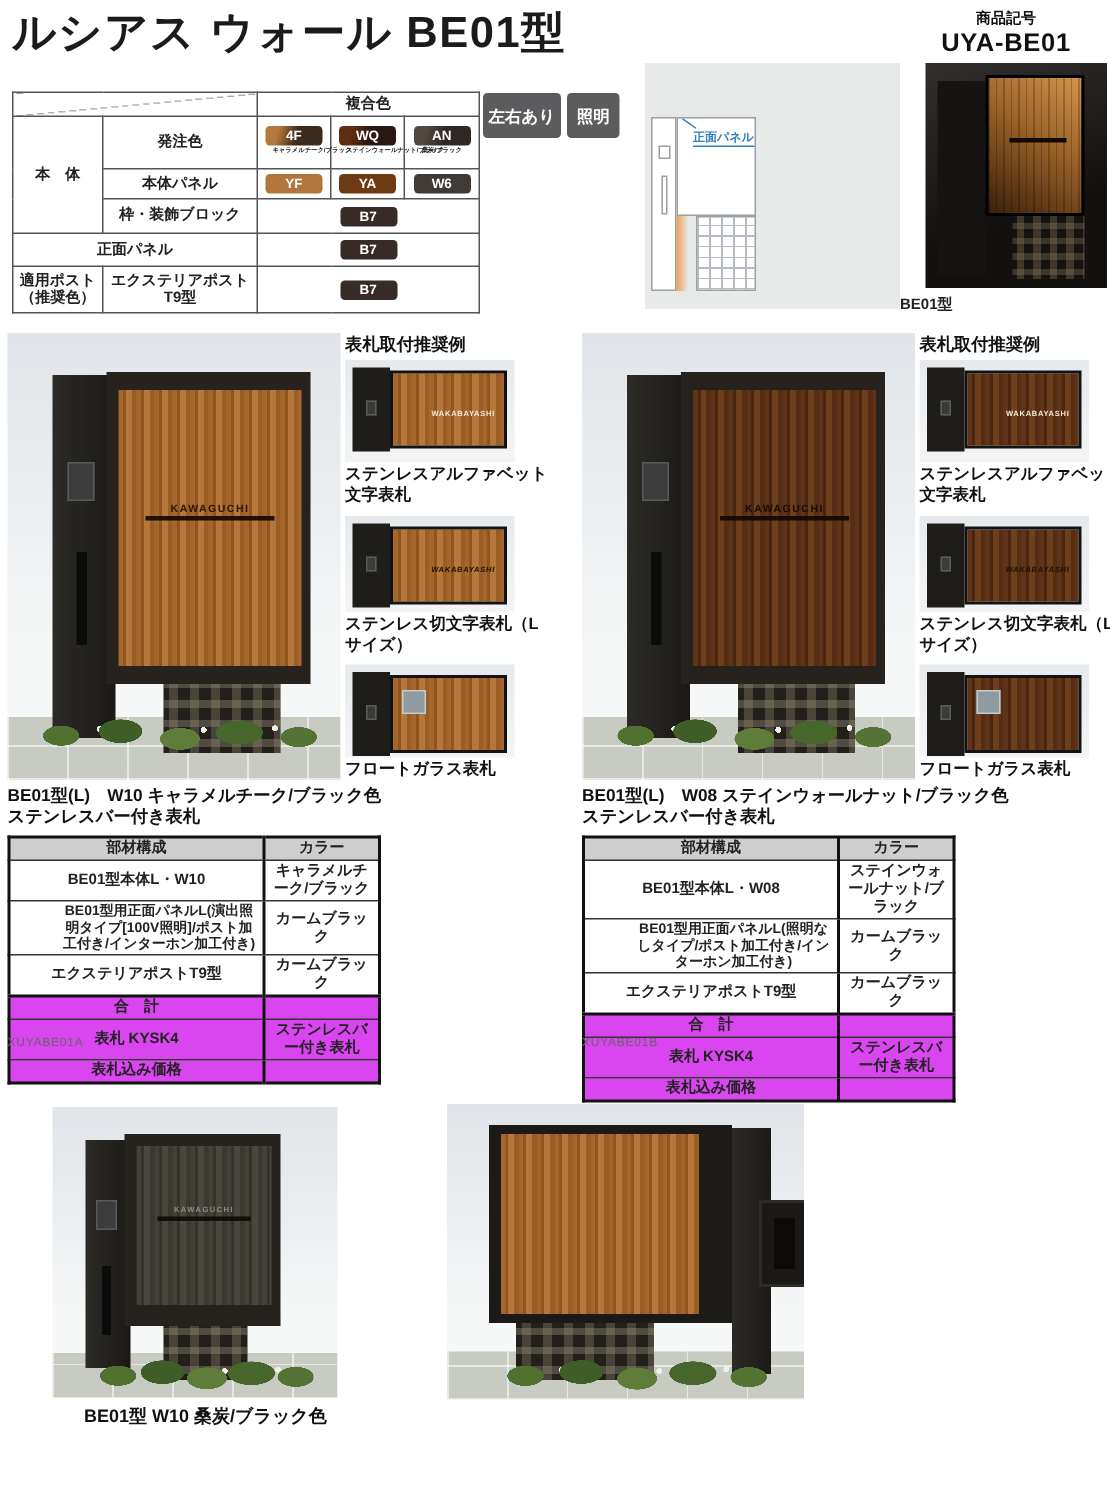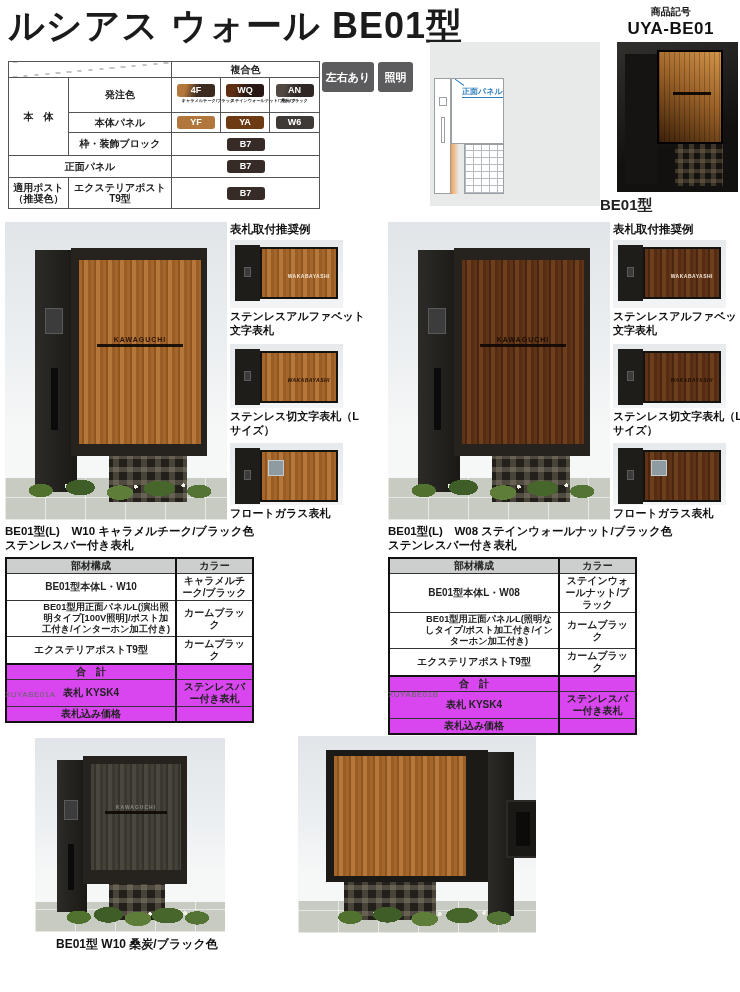--- a/index.html
+++ b/index.html
@@ -1,20 +1,20 @@
 <!DOCTYPE html>
 <html><head>
 <meta charset="utf-8">
 <style>
   * { margin:0; padding:0; box-sizing:border-box; }
   body { background:#fff; font-family:"Liberation Sans","DejaVu Sans",sans-serif; }
   .page { position:relative; width:740px; height:992px; background:#fff; overflow:hidden; }
 
   
-  .title { position:absolute; left:8px; top:2px; font-size:36px; font-weight:bold; color:#1b1b1b; letter-spacing:1px; }
+  .title { position:absolute; left:8px; top:2px; font-size:29px; font-weight:bold; color:#1b1b1b; letter-spacing:1px; }
   .pcode { position:absolute; right:26px; top:5px; text-align:center; }
   .pcode .lbl { font-size:10px; font-weight:bold; color:#111; }
   .pcode .cod { font-size:17px; font-weight:bold; color:#111; letter-spacing:0.5px; }
 
   
   .stable { position:absolute; left:8px; top:61px; width:311px; border-collapse:collapse; table-layout:fixed;padding-left:10px; }
   .stable td { border:1px solid #555; font-size:10px; font-weight:bold; color:#222; text-align:center; vertical-align:middle; padding:0; line-height:1.15; }
   .stable .corner { background:linear-gradient(to bottom right, transparent 49.3%, #888 49.3% 50.7%, transparent 50.7%); }
   .r0{height:16px;} .r1{height:35px;} .r2{height:20px;} .r3{height:23px;} .r4{height:22px;} .r5{height:31px;}
   .chip { display:inline-block; min-width:38px; height:13px; line-height:13px; border-radius:3px; color:#fff; font-size:9px; font-weight:bold; padding:0 2px; }
@@ -71,21 +71,21 @@
   .hero { position:absolute; left:617px; top:42px; width:121px; height:150px; background:linear-gradient(160deg,#32302d 0%,#121110 65%); overflow:hidden; }
   .hero .hpost { position:absolute; left:8px; top:12px; width:32px; height:130px; background:#161412; }
   .hero .hwood { position:absolute; left:40px; top:8px; width:66px; height:94px; border:2px solid #000;
       background:linear-gradient(215deg,#d29549 0%,#9a6128 45%,#3a2009 100%); }
   .hero .hwood::after { content:""; position:absolute; inset:0;
       background:repeating-linear-gradient(90deg,rgba(0,0,0,.22) 0 1px,transparent 1px 5px); }
   .hero .hnp { position:absolute; left:14px; top:40px; width:38px; height:3px; background:#120a04; z-index:2; }
   .hero .hlat { position:absolute; left:58px; top:102px; width:48px; height:42px; background-color:#151310;
       background-image:repeating-linear-gradient(90deg,transparent 0 3px,rgba(140,120,90,.35) 3px 8px,transparent 8px 11px),
                        repeating-linear-gradient(0deg,transparent 0 3px,rgba(150,130,100,.3) 3px 7px,transparent 7px 10px); }
-  .hero-cap { position:absolute; left:600px; top:196px; font-size:15px; font-weight:bold; color:#222; }
+  .hero-cap { position:absolute; left:600px; top:196px; font-size:10px; font-weight:bold; color:#222; }
 
   
   .section { position:absolute; top:222px; width:356px; height:475px; }
   .sec-a { left:2px; } .sec-b { left:385px; }
   .np-title { position:absolute; left:228px; top:0; font-size:11.5px; font-weight:bold; color:#111; }
   .thumb { position:absolute; left:228px; width:113px; background:linear-gradient(180deg,#e7eaed,#f2f4f5); overflow:hidden; }
   .t1 { top:18px; height:68px; } .t2 { top:122px; height:64px; } .t3 { top:221px; height:62px; }
   .t-post { position:absolute; left:5px; top:5px; width:25px; height:56px; background:#1f1d19; }
   .t-ip { position:absolute; left:9px; top:22px; width:7px; height:10px; background:#3b3b3b; border:1px solid #5c5c5c; }
   .t-wood { position:absolute; left:30px; top:7px; width:78px; height:52px; border:2px solid #15130f; }

